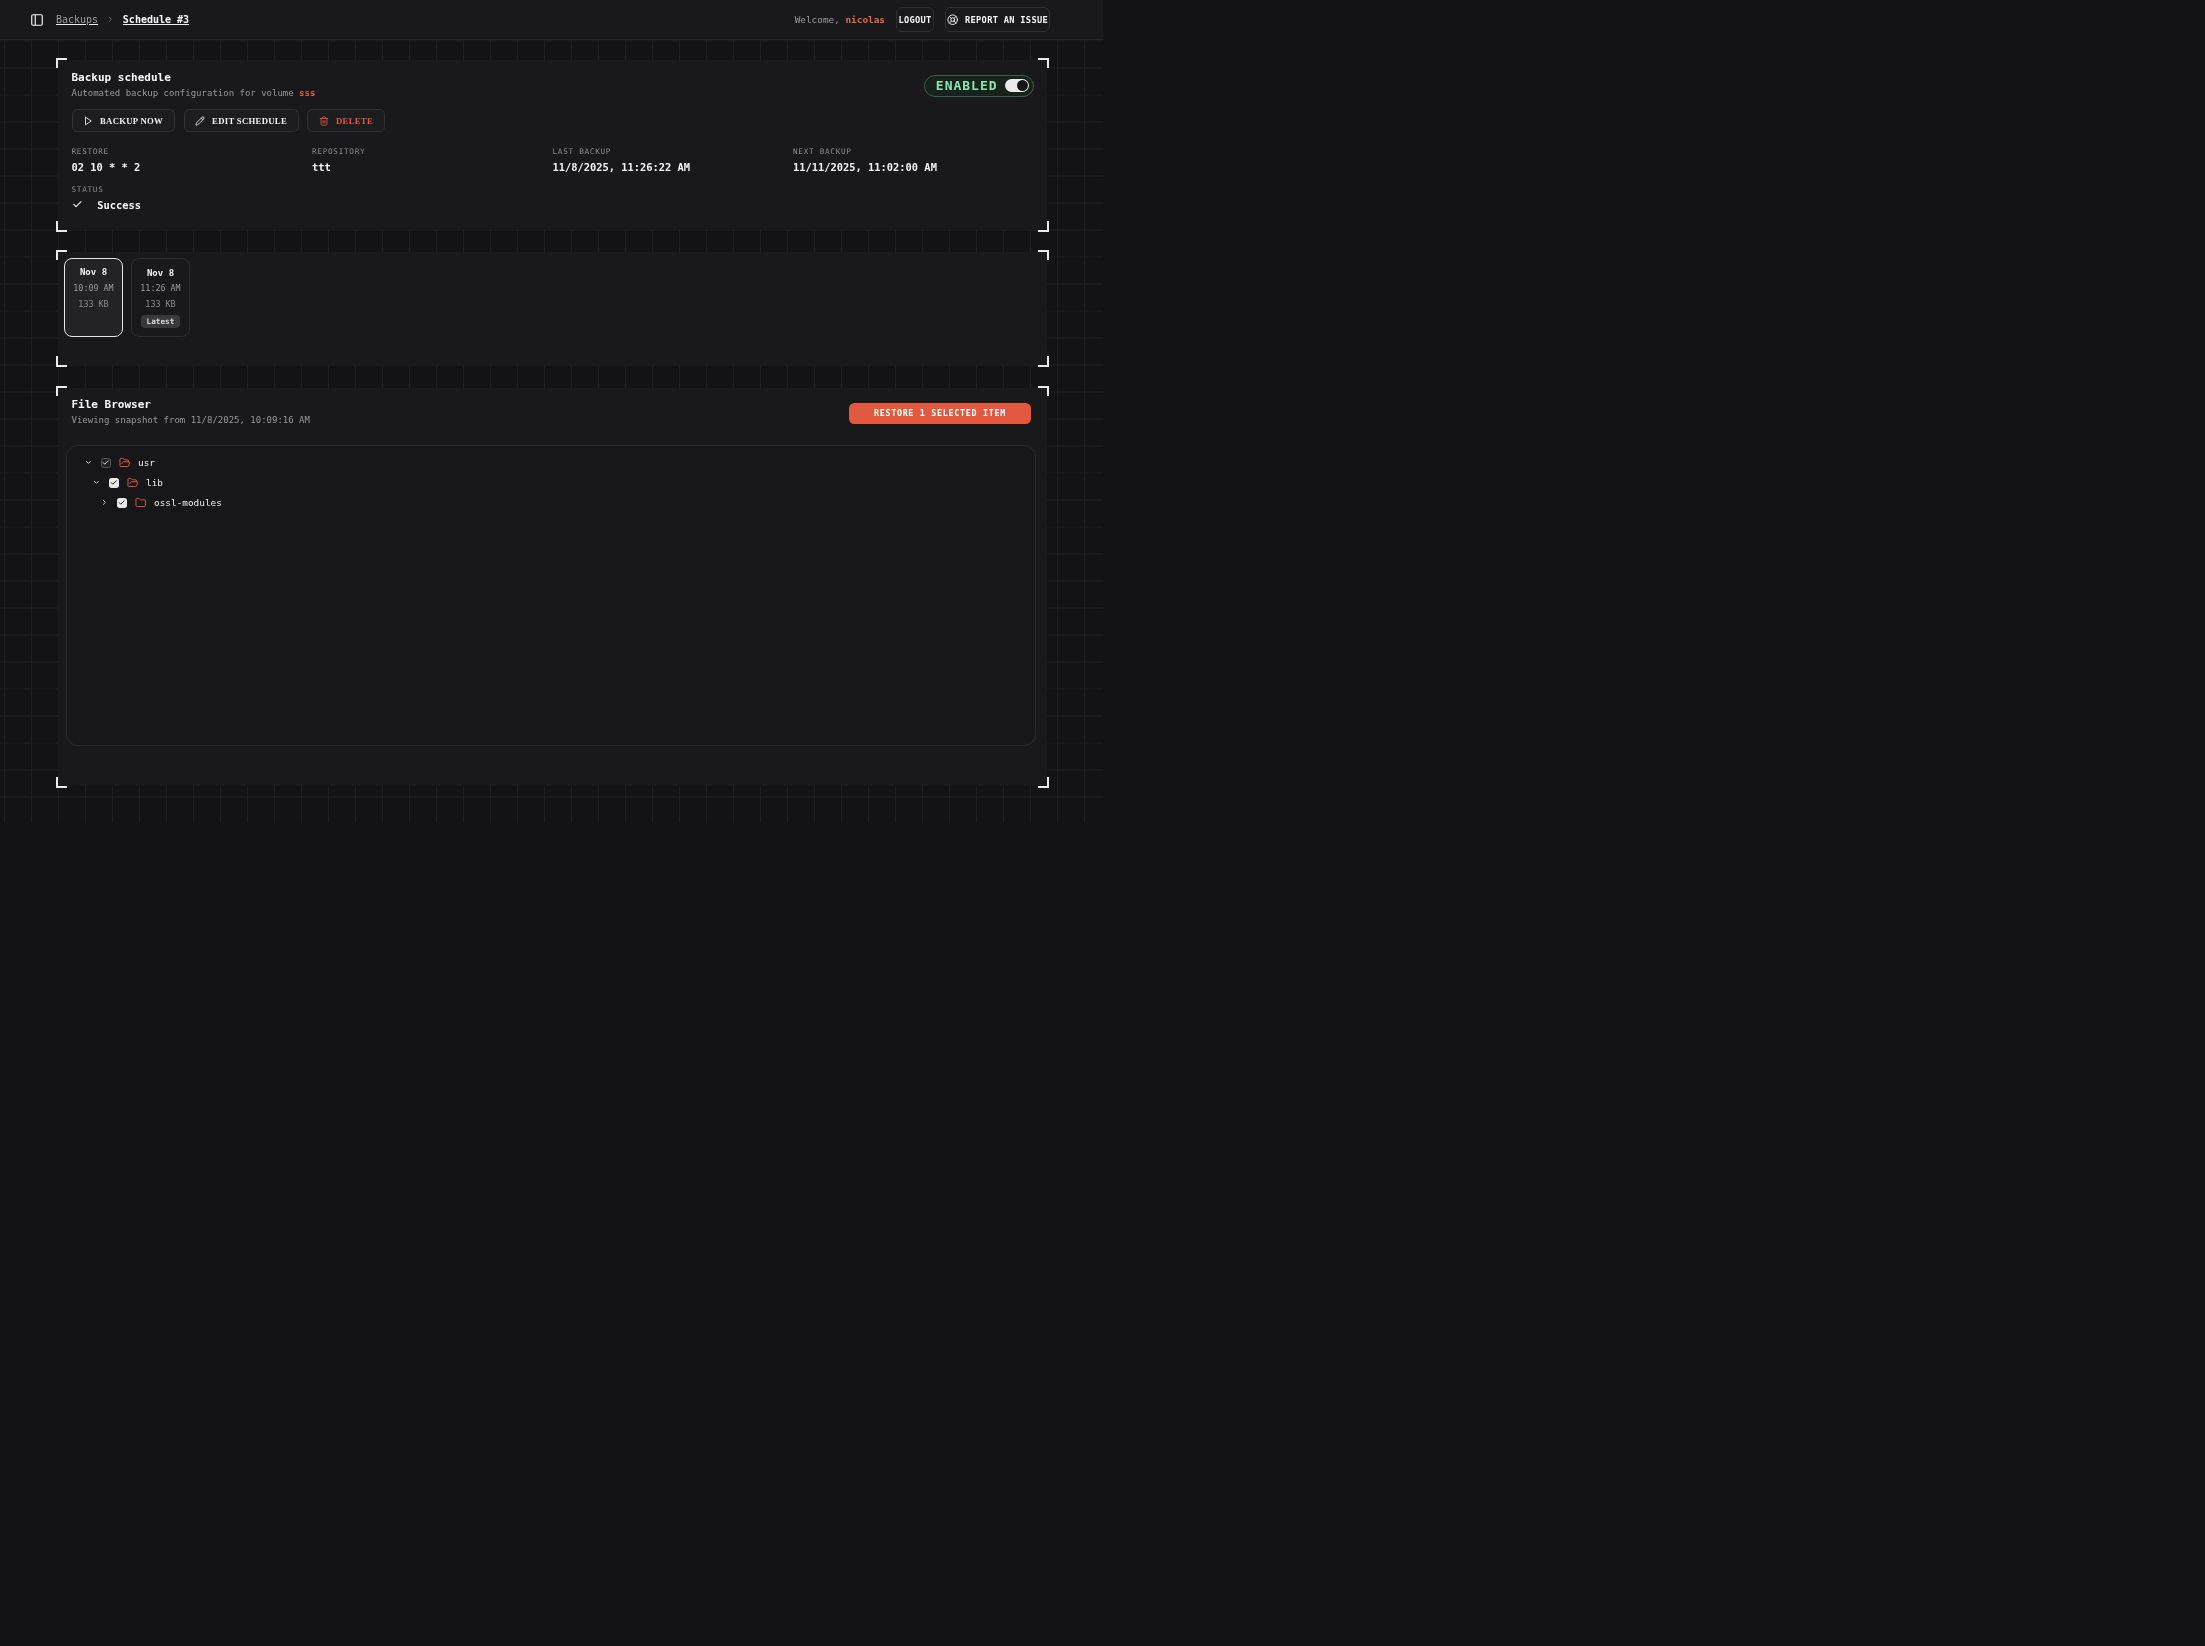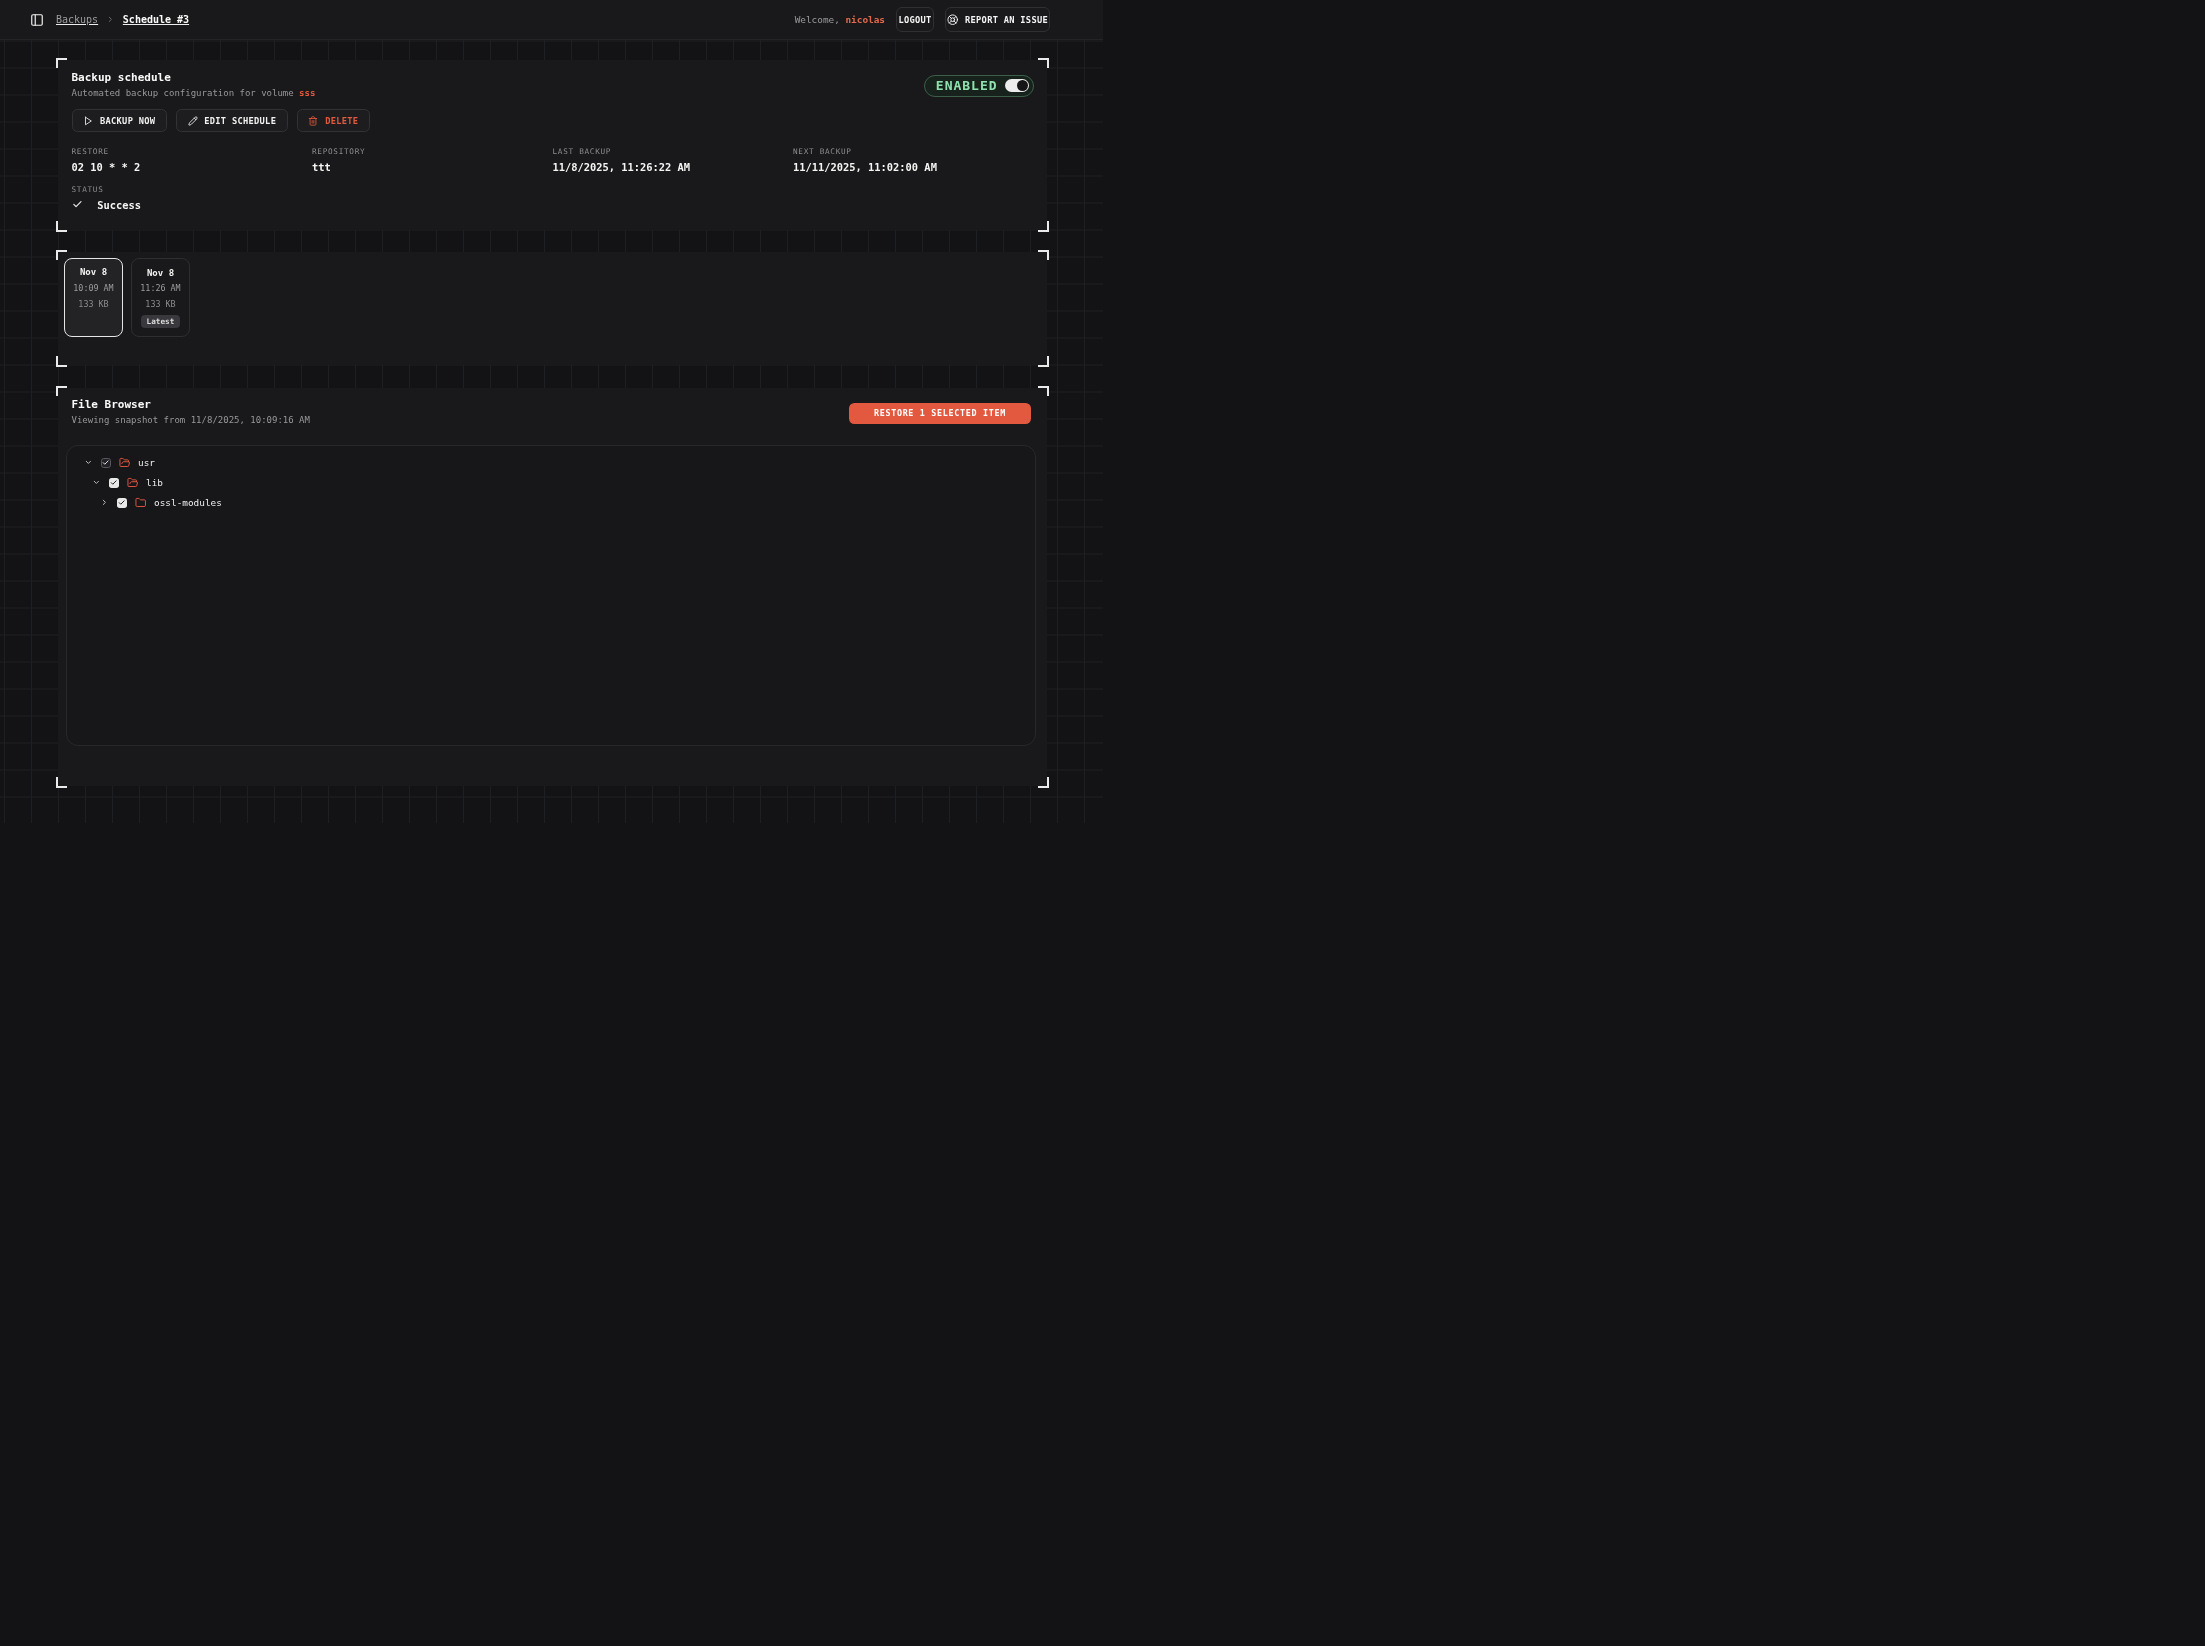--- a/index.html
+++ b/index.html
@@ -57,21 +57,21 @@
   .accent { color:#e2593f; font-weight:bold; }
   .enabled-pill {
     margin-top:4px; display:flex; align-items:center; gap:7.4px;
     height:22px; padding:0 4px 0 10.8px; border-radius:672px;
     background:#16221b; border:0.7px solid #3c5f4a; cursor:pointer;
   }
   .enabled-label { font-size:13px; font-weight:bold; letter-spacing:1px; color:#8fe2ad; }
   .switch { position:relative; width:23.5px; height:12.8px; border-radius:672px; background:#ececec; }
   .switch .knob { position:absolute; top:1px; right:1px; width:10.8px; height:10.8px; border-radius:50%; background:#151517; }
 
-  .btn-row { display:flex; gap:8.7px; margin-top:11.4px; }
+  .btn-row { display:flex; gap:8.7px; margin-top:11.4px;font-family:Liberation Serif, serif; }
   .act-btn {
     display:flex; align-items:center; gap:6.7px; height:23px; padding:0 10.8px;
     border-radius:5.4px; background:#1d1d20; border:0.7px solid #323236;
     color:#f2f2f2; font-family:inherit; font-size:8.7px; font-weight:bold;
     letter-spacing:0.3px; cursor:pointer;
   }
   .act-btn.danger { color:#e2593f; }
 
   .fields { display:grid; grid-template-columns:repeat(4,1fr); margin-top:15px; }
   .flabel { font-size:7.7px; letter-spacing:0.7px; color:#8d8d90; }

